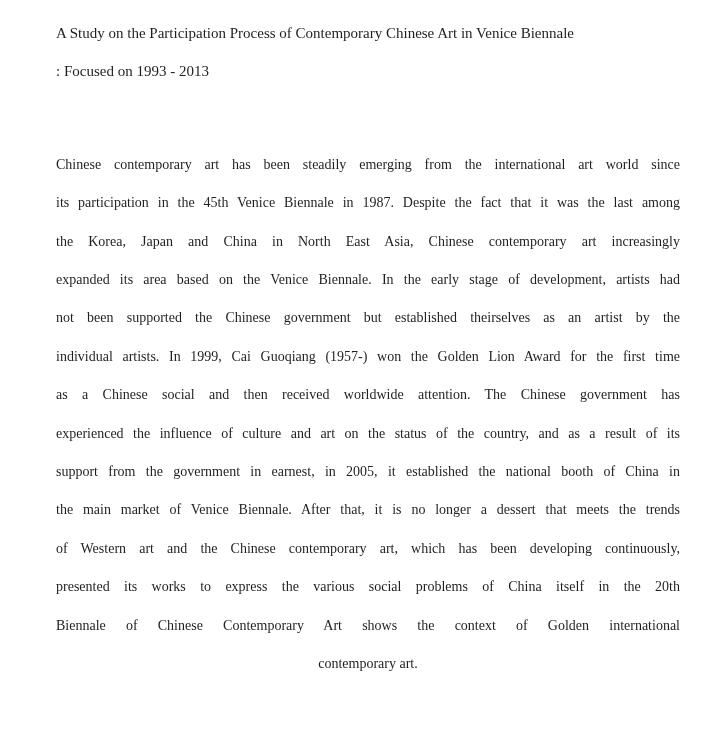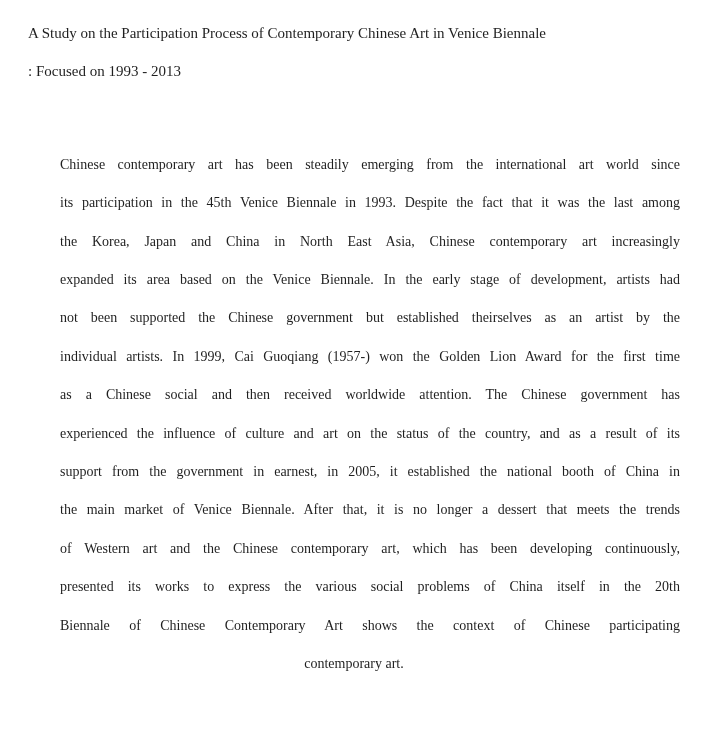--- a/index.html
+++ b/index.html
@@ -8,21 +8,21 @@
     background: #ffffff;
   }
   .page {
     position: relative;
     width: 716px;
     height: 733px;
     background: #ffffff;
     color: #1f1f1f;
     font-family: "Liberation Serif", "DejaVu Serif", serif;
     box-sizing: border-box;
-    padding: 14px 36px 0 28px;
+    padding: 14px 36px 0 56px;
     overflow: hidden;
   }
   .line {
     line-height: 38.4px;
     white-space: normal;
   }
   .title-line {
     font-size: 15px;
     text-align: left;
   }
@@ -30,40 +30,39 @@
     margin-top: 55px;
   }
   .body-line {
     font-size: 14px;
     text-align: center;
   }
   .justify {
     text-align: justify;
     -moz-text-align-last: justify;
     text-align-last: justify;
-    margin-left: 32px;
   }
 </style>
 </head>
 <body>
 
 <div class="page">
   <div class="title-block" id="title-block">
       <div class="line title-line">A Study on the Participation Process of Contemporary Chinese Art in Venice Biennale</div>
       <div class="line title-line">: Focused on 1993 - 2013</div>
     </div>
   <div class="body-block" id="body-block">
       <div class="line body-line justify">Chinese contemporary art has been steadily emerging from the international art world since</div>
-      <div class="line body-line justify">its participation in the 45th Venice Biennale in 1993. Despite the fact that it was the last among</div>
+      <div class="line body-line justify">its participation in the 45th Venice Biennale in 1987. Despite the fact that it was the last among</div>
       <div class="line body-line justify">the Korea, Japan and China in North East Asia, Chinese contemporary art increasingly</div>
       <div class="line body-line justify">expanded its area based on the Venice Biennale. In the early stage of development, artists had</div>
       <div class="line body-line justify">not been supported the Chinese government but established theirselves as an artist by the</div>
       <div class="line body-line justify">individual artists. In 1999, Cai Guoqiang (1957-) won the Golden Lion Award for the first time</div>
       <div class="line body-line justify">as a Chinese social and then received worldwide attention. The Chinese government has</div>
       <div class="line body-line justify">experienced the influence of culture and art on the status of the country, and as a result of its</div>
       <div class="line body-line justify">support from the government in earnest, in 2005, it established the national booth of China in</div>
       <div class="line body-line justify">the main market of Venice Biennale. After that, it is no longer a dessert that meets the trends</div>
       <div class="line body-line justify">of Western art and the Chinese contemporary art, which has been developing continuously,</div>
       <div class="line body-line justify">presented its works to express the various social problems of China itself in the 20th</div>
-      <div class="line body-line justify">Biennale of Chinese Contemporary Art shows the context of Chinese participating</div>
+      <div class="line body-line justify">Biennale of Chinese Contemporary Art shows the context of Golden international</div>
       <div class="line body-line">contemporary art.</div>
     </div>
 </div>
 
 </body></html>

